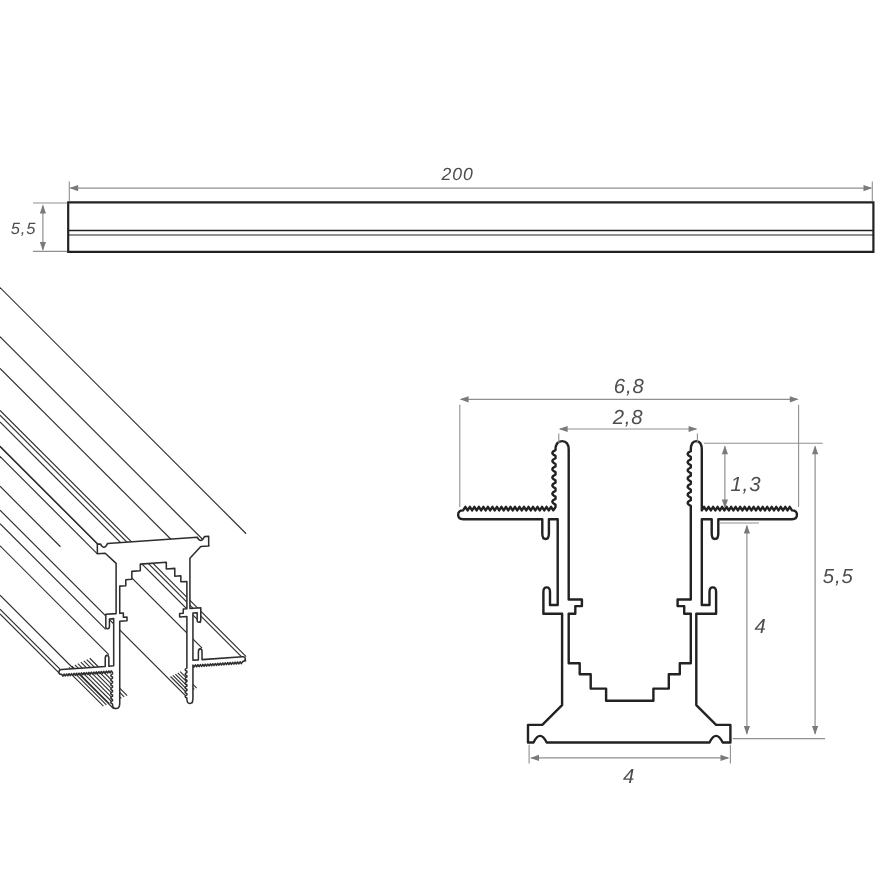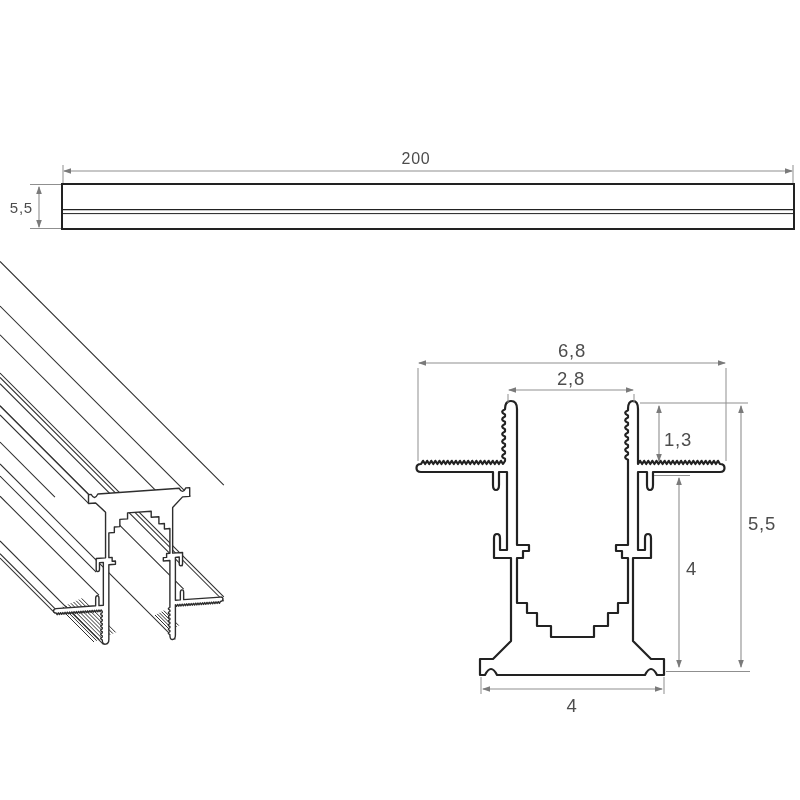--- a/index.html
+++ b/index.html
@@ -1,17 +1,17 @@
 <!DOCTYPE html>
 <html><head>
 <meta charset="utf-8">
 <style>
   html,body{margin:0;padding:0;background:#ffffff;}
   .canvas{position:relative;width:800px;height:800px;background:#ffffff;overflow:hidden;
-          font-family:"Liberation Sans", sans-serif;}
+          font-family:"Liberation Sans", sans-serif;font-style:italic;}
   svg{display:block;}
   .dim-text{fill:#4d4d4d;letter-spacing:0.8px;}
   .t16{font-size:16px;}
   .t15{font-size:15px;}
   .t18{font-size:18.5px;}
 </style>
 </head>
 <body>
 
 <div class="canvas">

